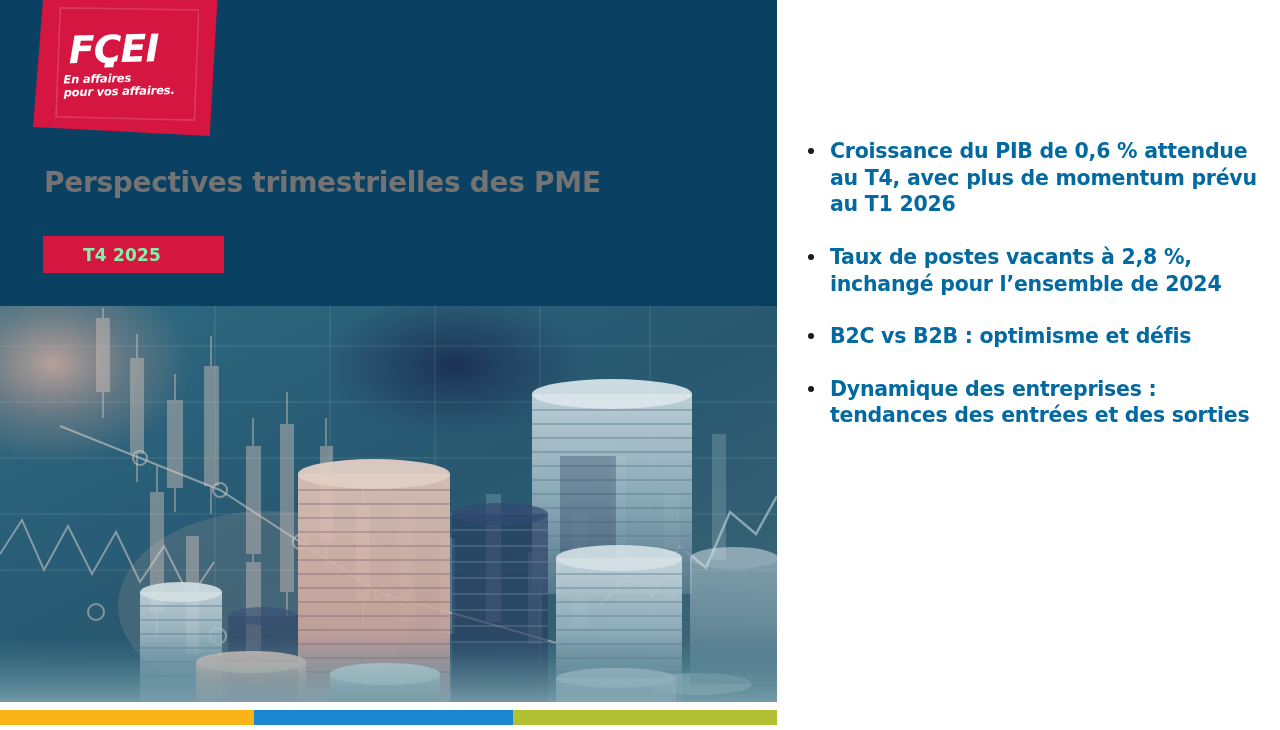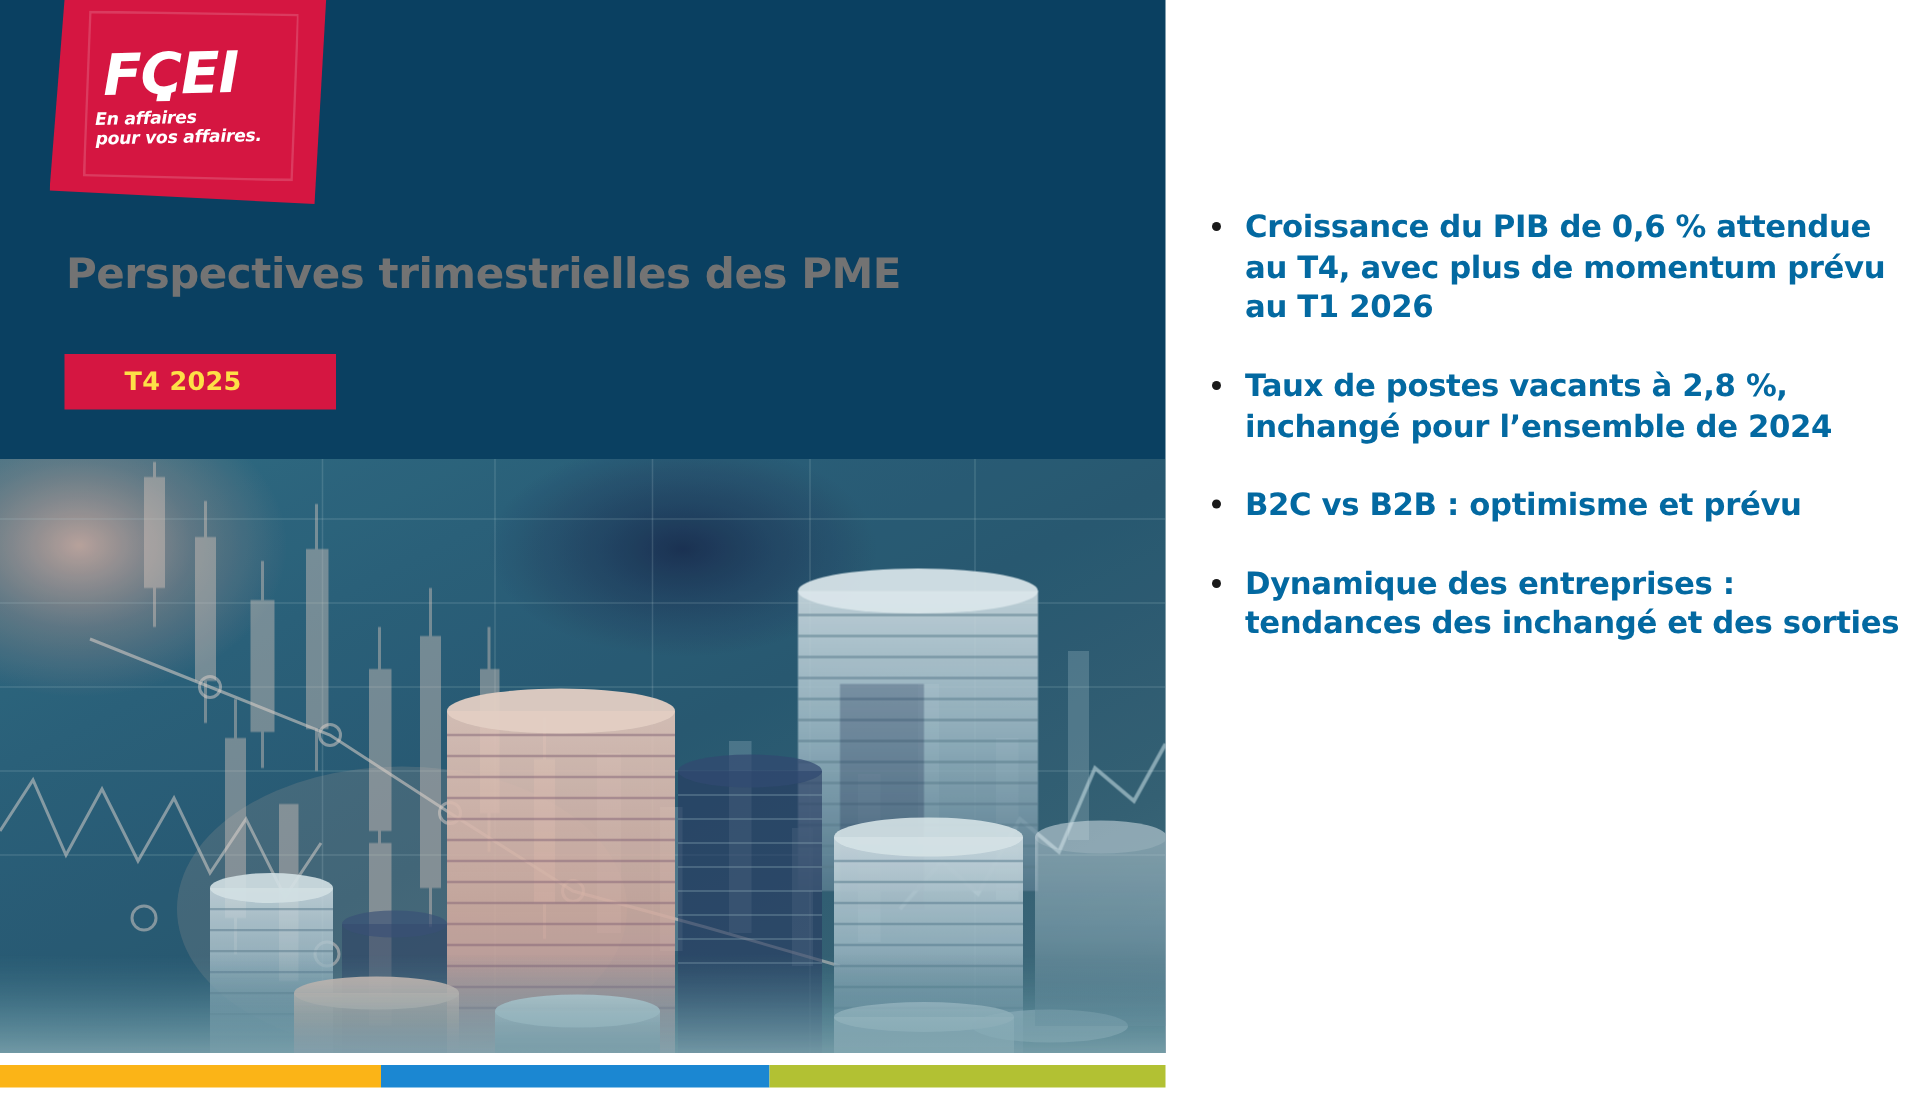--- a/index.html
+++ b/index.html
@@ -123,21 +123,21 @@
     position: absolute;
     left: 43px;
     top: 236px;
     width: 181px;
     height: 37px;
     background: #d51641;
     display: flex;
     align-items: center;
   }
   #quarter-badge-label {
-    color: #fde047;
+    color: #86efac;
     font-family: "DejaVu Sans", sans-serif;
     font-size: 17px;
     font-weight: bold;
     letter-spacing: 0.2px;
     margin-left: 40px;
   }
 
   
   #hero-photo {
     position: absolute;
@@ -459,20 +459,20 @@
     <li class="bullet-item">
       <span class="bullet-marker"></span>
       <span>Croissance du PIB de 0,6 % attendue au T4, avec plus de momentum prévu au T1 2026</span>
     </li>
     <li class="bullet-item">
       <span class="bullet-marker"></span>
       <span>Taux de postes vacants à 2,8 %, inchangé pour l’ensemble de 2024</span>
     </li>
     <li class="bullet-item">
       <span class="bullet-marker"></span>
-      <span>B2C vs B2B : optimisme et prévu</span>
+      <span>B2C vs B2B : optimisme et défis</span>
     </li>
     <li class="bullet-item">
       <span class="bullet-marker"></span>
-      <span>Dynamique des entreprises : tendances des inchangé et des sorties</span>
+      <span>Dynamique des entreprises : tendances des entrées et des sorties</span>
     </li>
   </ul>
 </div>
 
 </body></html>

